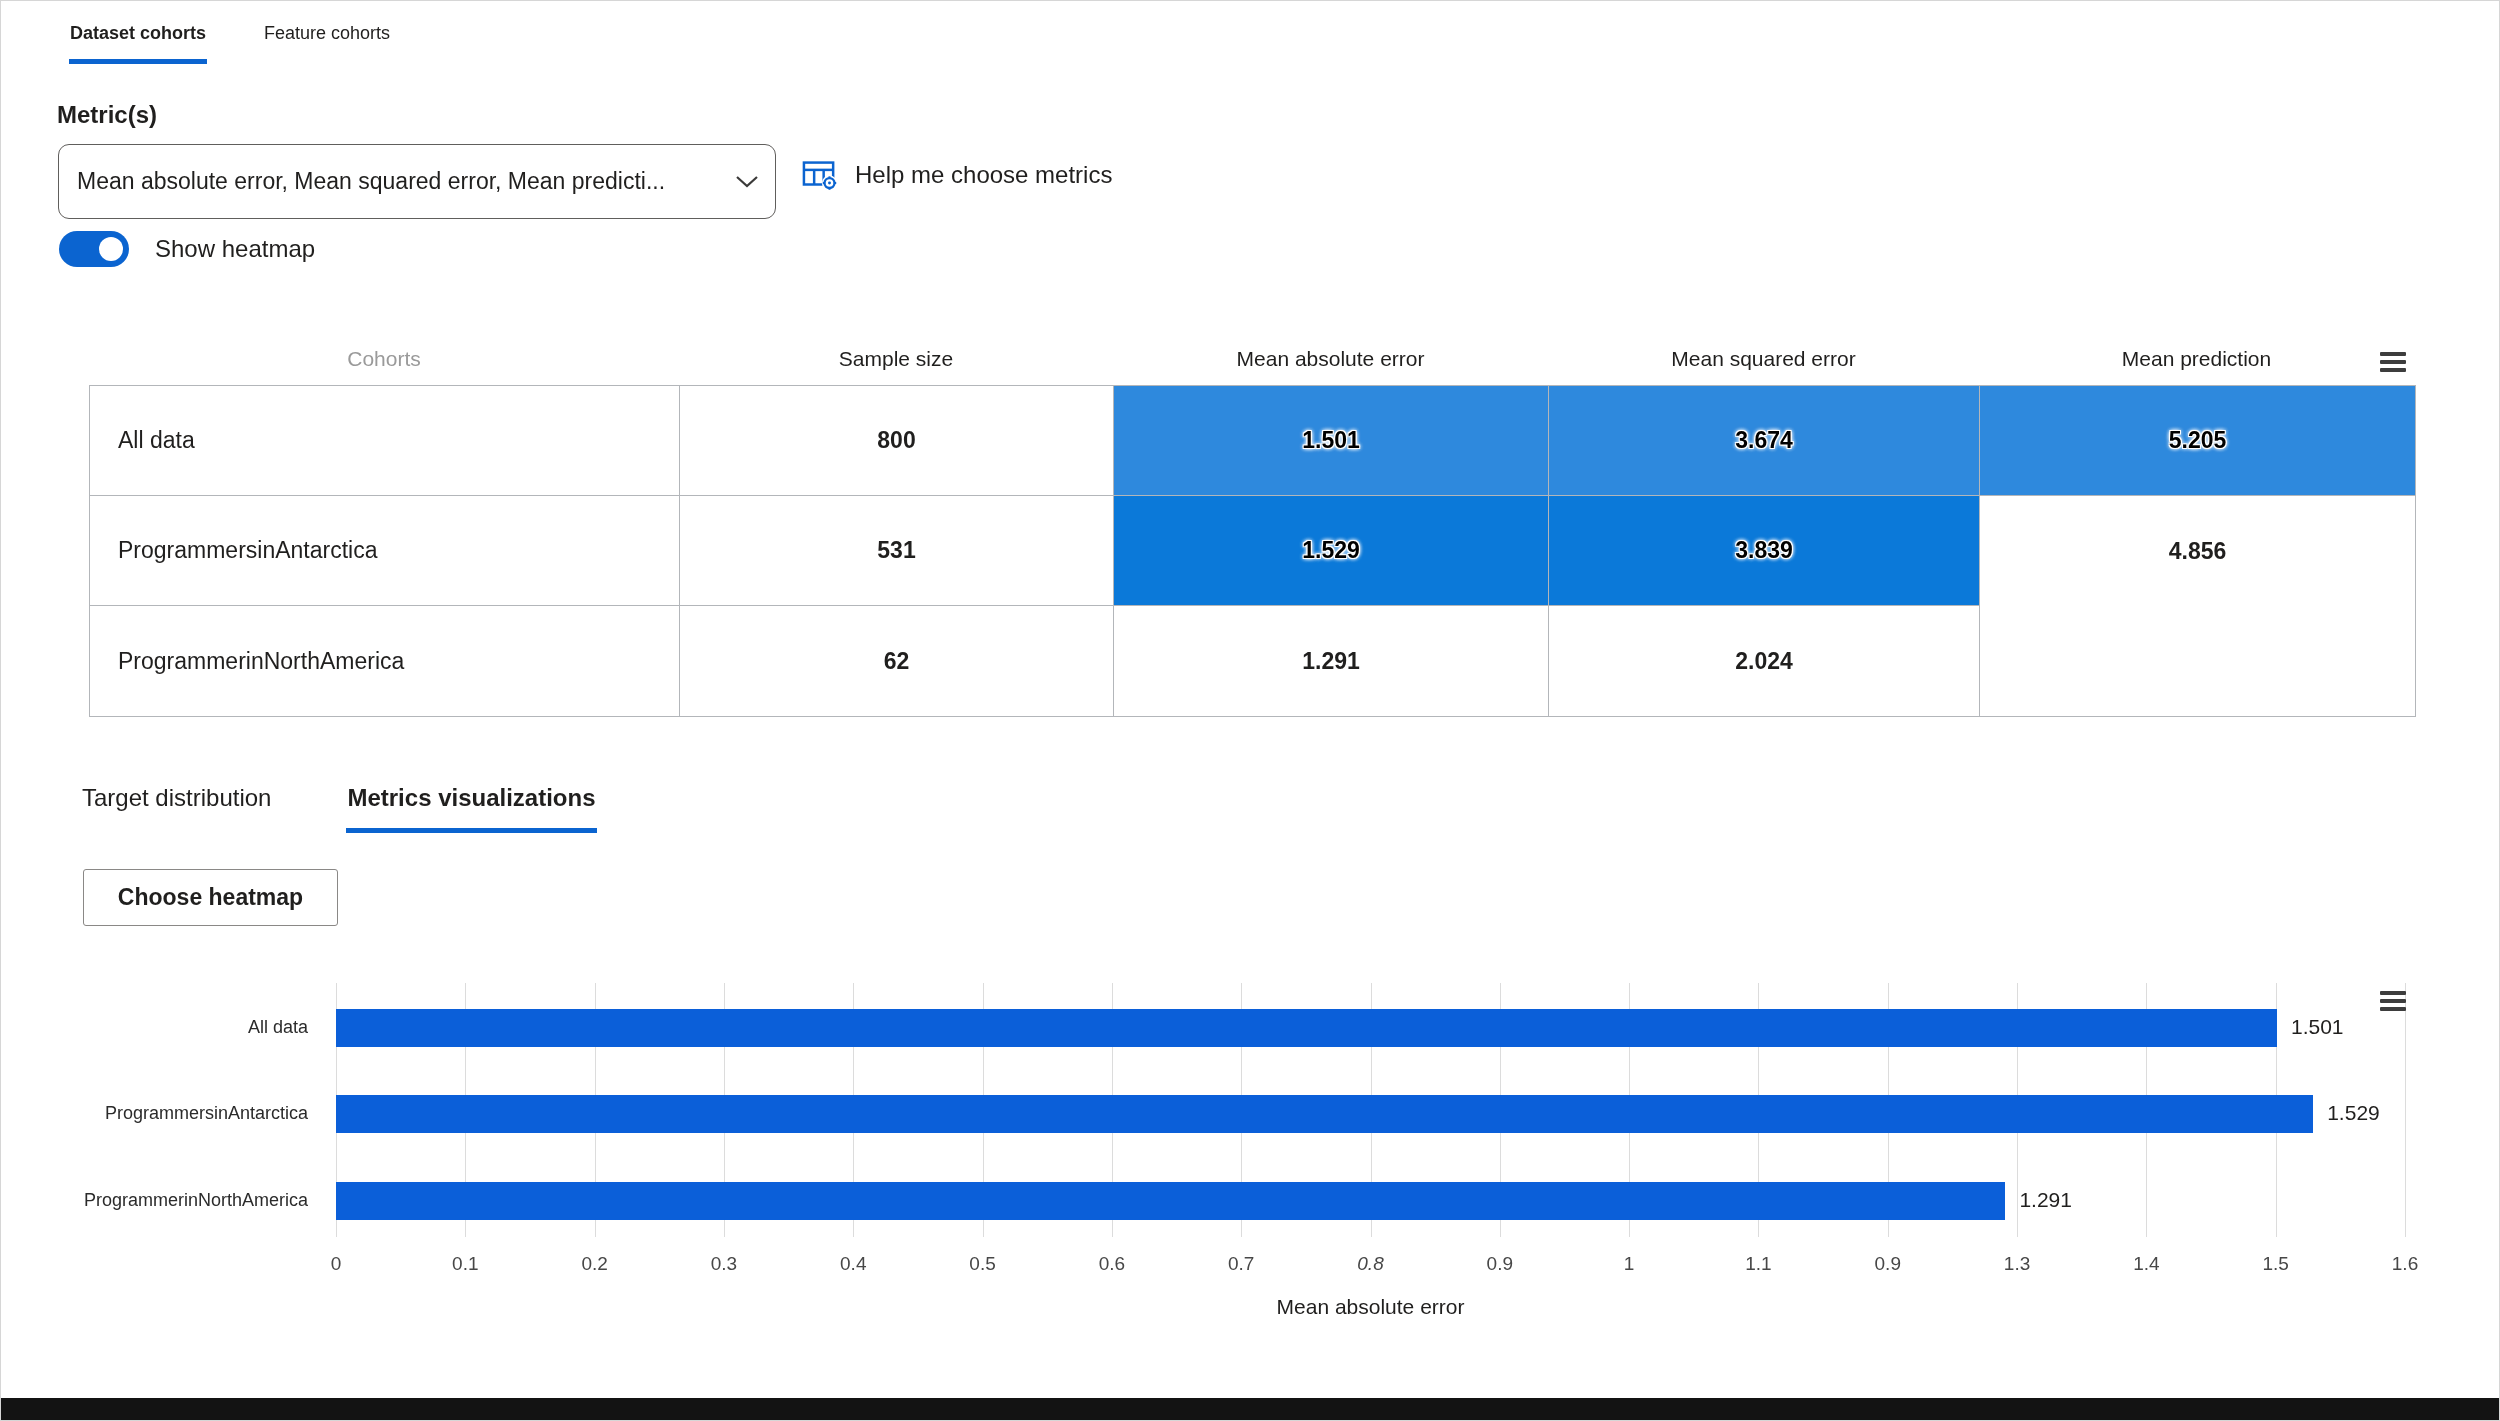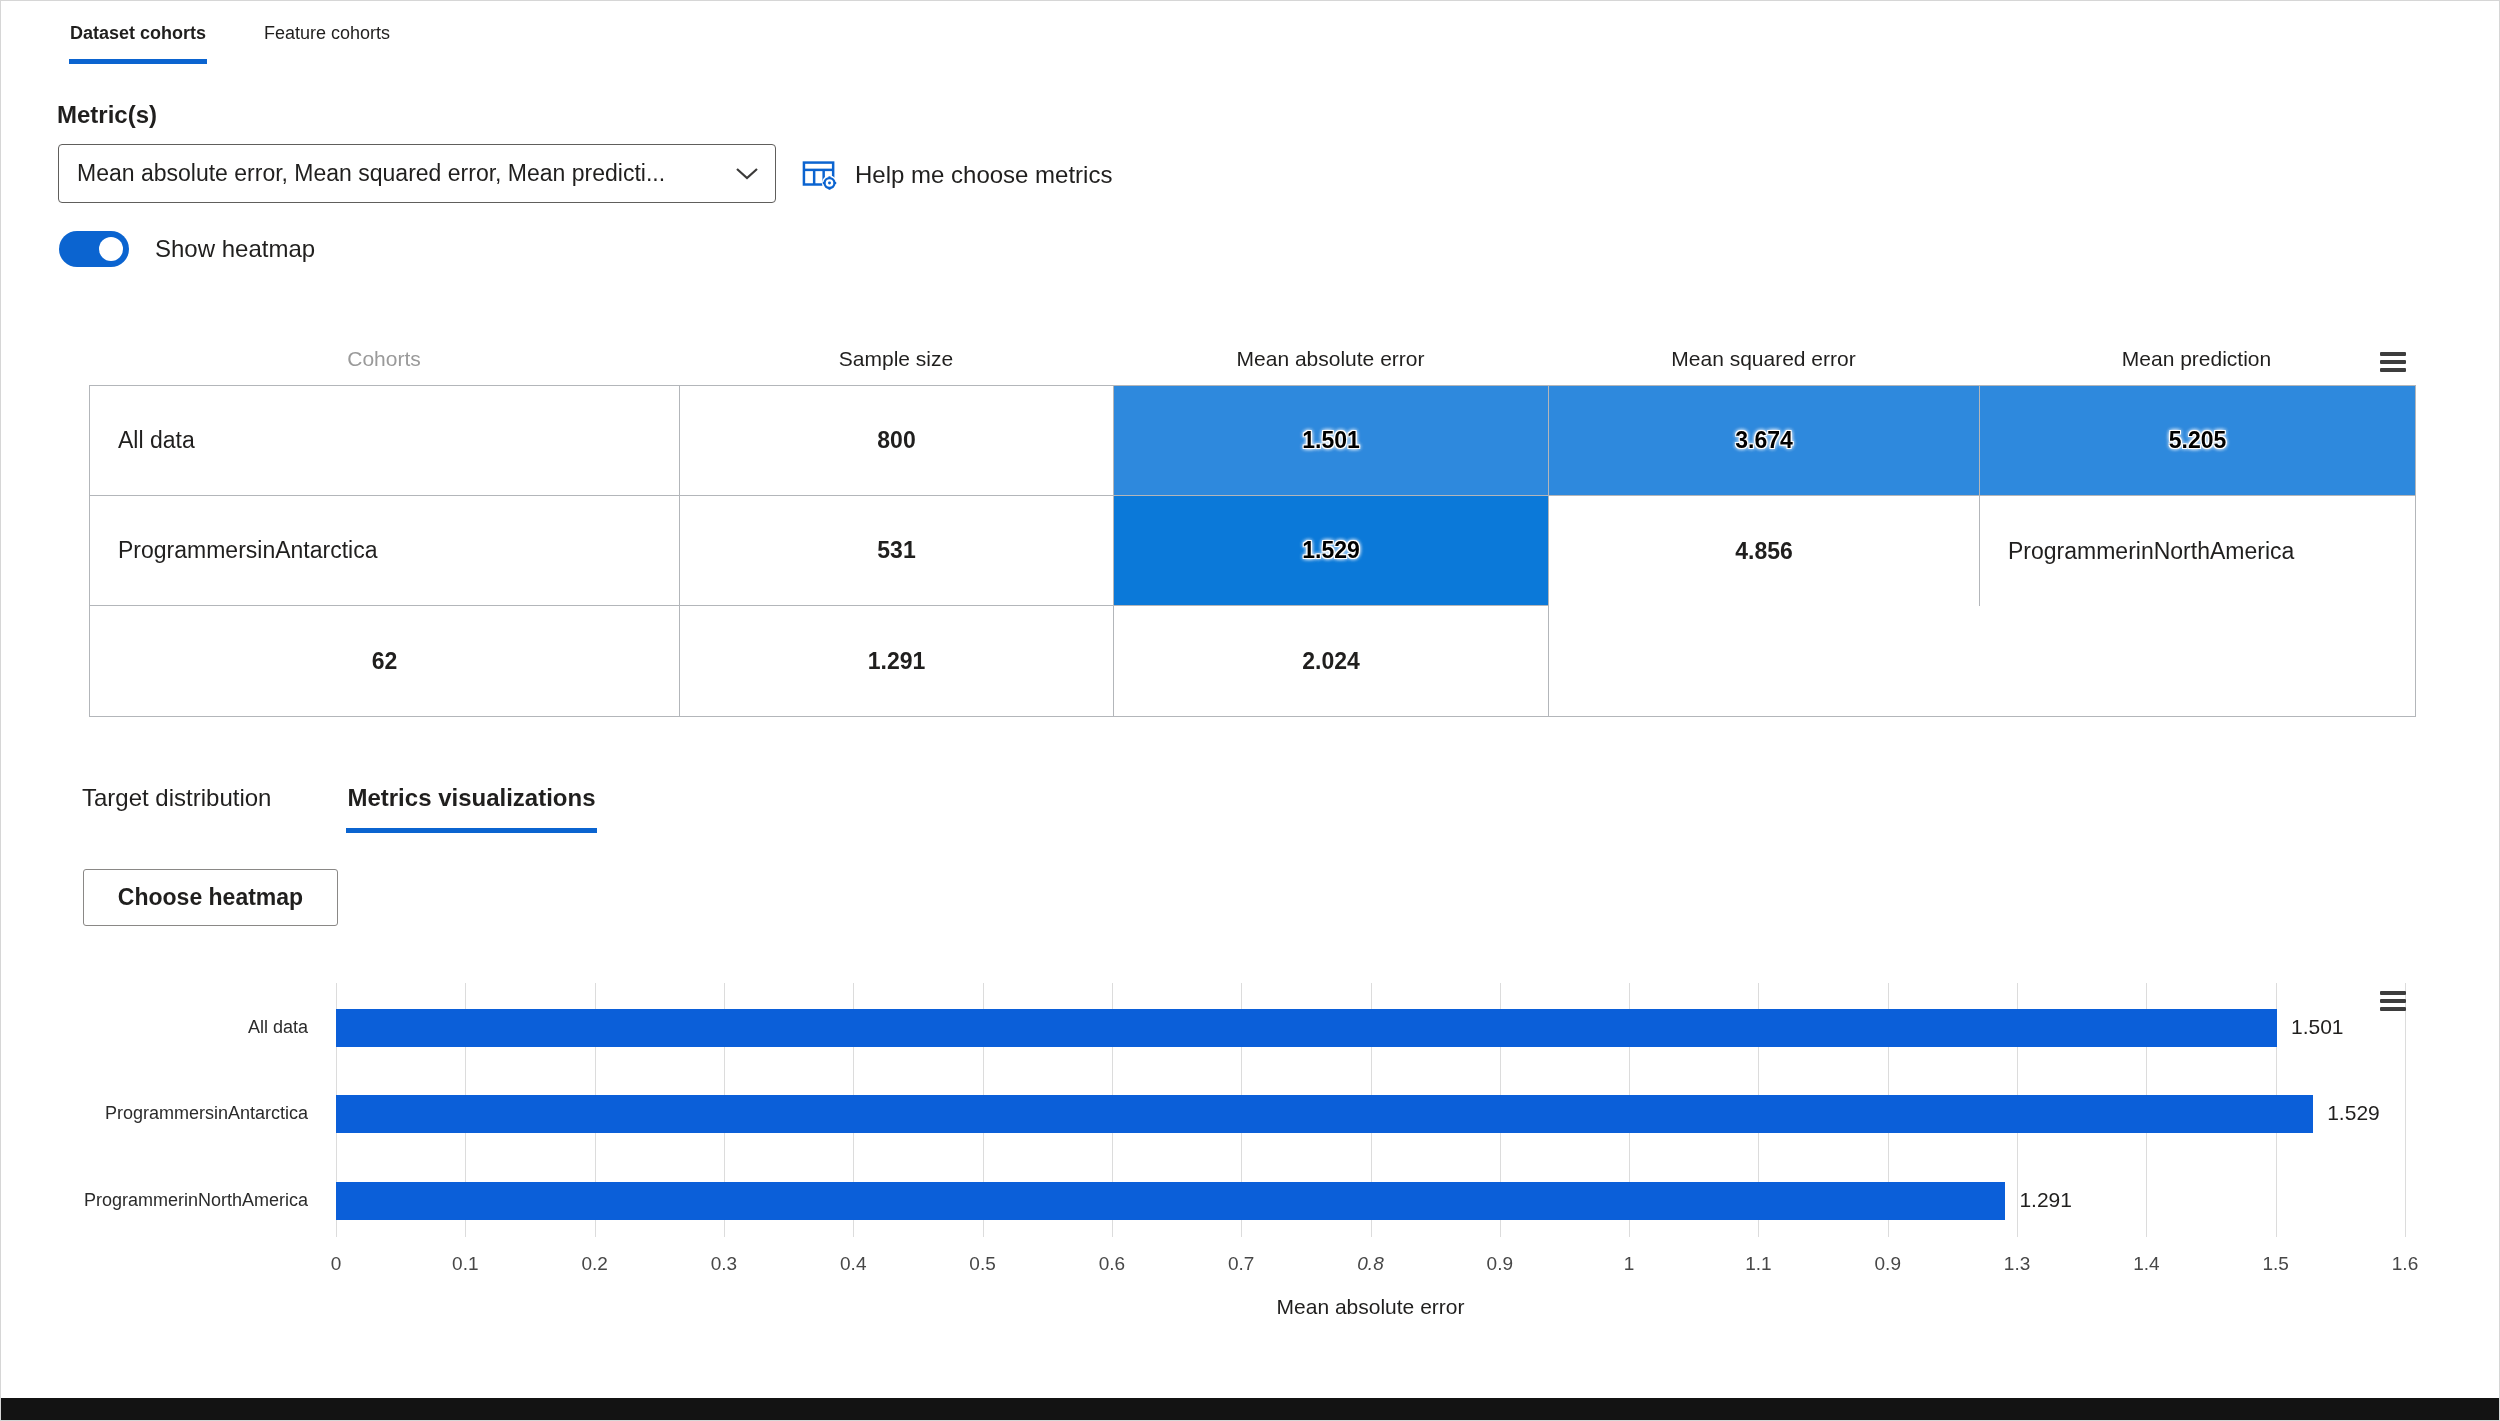--- a/index.html
+++ b/index.html
@@ -11,22 +11,22 @@
   .page{position:absolute;inset:0;border:1px solid #d6d6d6;box-sizing:border-box;background:#fff;}
 
   
   .pivot{position:absolute;left:68px;top:14px;display:flex;gap:56px;}
   .pivot-tab{font-size:18px;padding:8px 1px 15px 1px;cursor:pointer;border-bottom:5px solid transparent;}
   .pivot-tab.active{font-weight:700;border-bottom-color:var(--accent);}
 
   
   .metrics-label{position:absolute;left:56px;top:100px;font-size:24px;font-weight:700;}
   .dropdown{
-    position:absolute;left:57px;top:143px;width:718px;height:59px;box-sizing:border-box;
-    border:1px solid #605e5c;border-radius:4px;background:#fff;
+    position:absolute;left:57px;top:143px;width:718px;height:75px;box-sizing:border-box;
+    border:1px solid #605e5c;border-radius:11px;background:#fff;
     display:flex;align-items:center;justify-content:space-between;
     padding:0 16px 0 18px;cursor:pointer;
   }
   .dropdown-text{font-size:23px;white-space:nowrap;overflow:hidden;}
   .chevron{flex:0 0 auto;margin-left:12px;display:flex;align-items:center;}
   .help-metrics{
     position:absolute;left:800px;top:148px;height:52px;
     display:flex;align-items:center;gap:16px;background:none;border:none;
     font-family:inherit;font-size:24px;color:#201f1e;cursor:pointer;padding:0;
   }
@@ -153,20 +153,21 @@
 
   <div class="cohort-table" id="cohort-table">
       <div class="td td-name">All data</div>
       <div class="td td-num">800</div>
       <div class="td td-num heat" style="background: rgb(46, 137, 221);">1.501</div>
       <div class="td td-num heat" style="background: rgb(46, 137, 221);">3.674</div>
       <div class="td td-num heat" style="background: rgb(46, 137, 221);">5.205</div>
       <div class="td td-name">ProgrammersinAntarctica</div>
       <div class="td td-num">531</div>
       <div class="td td-num heat" style="background: rgb(11, 121, 217);">1.529</div>
+      <div class="td td-num heat" style="background: rgb(11, 121, 217);">3.839</div>
       <div class="td td-num">4.856</div>
       <div class="td td-name">ProgrammerinNorthAmerica</div>
       <div class="td td-num">62</div>
       <div class="td td-num">1.291</div>
       <div class="td td-num">2.024</div>
     </div>
 
   <nav class="subpivot">
     <div class="sub-tab">
       <span>Target distribution</span>

